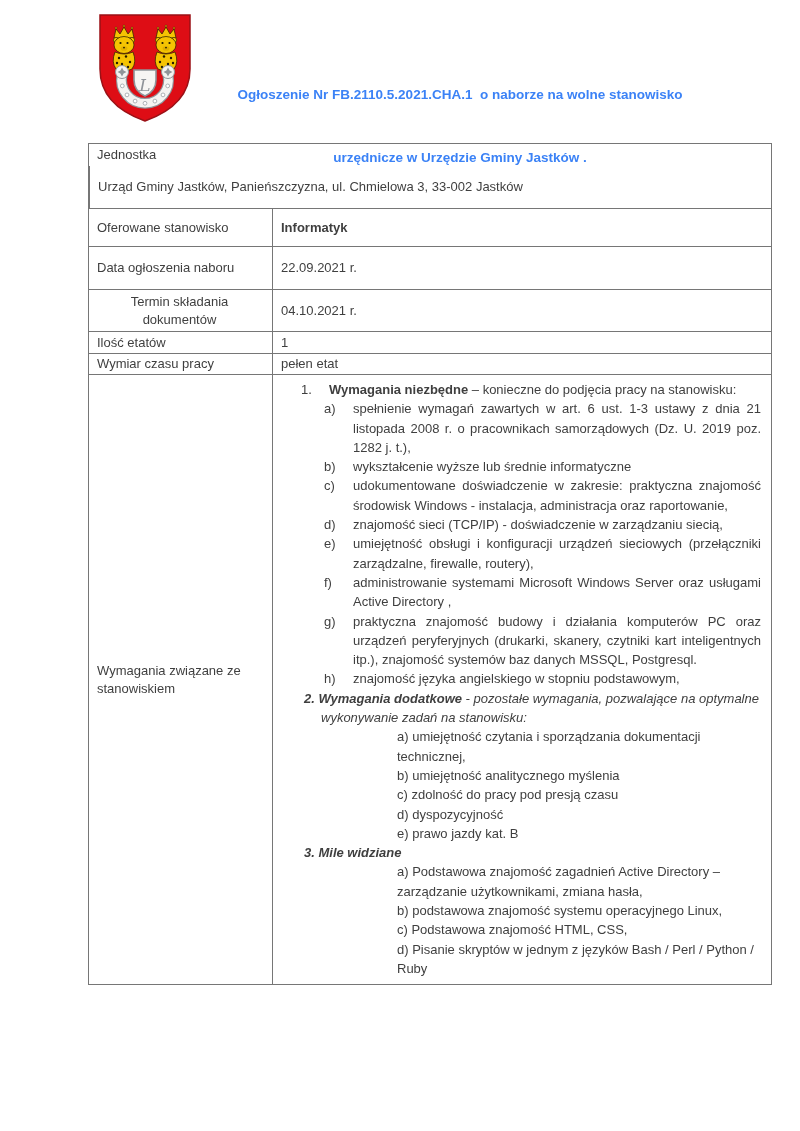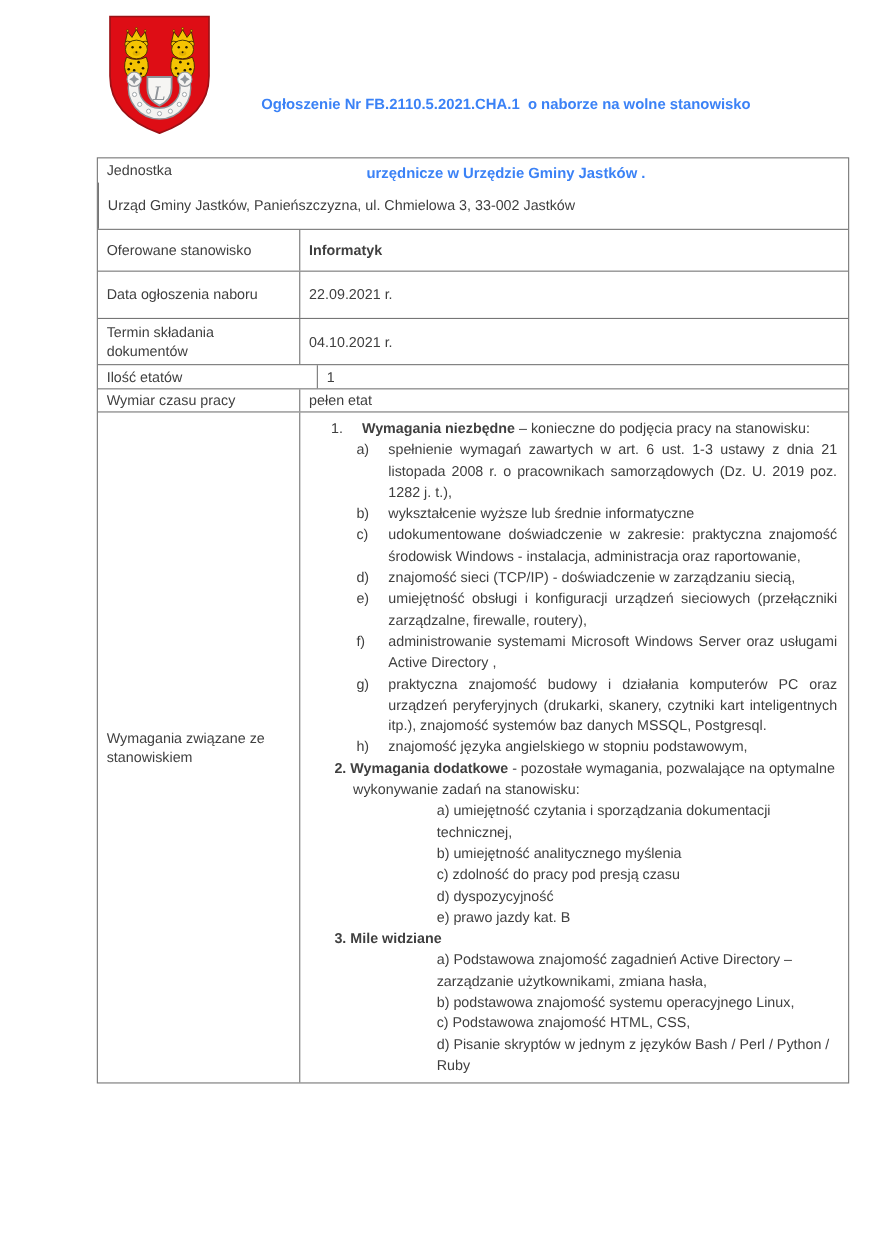--- a/index.html
+++ b/index.html
@@ -27,32 +27,32 @@
     width:183px;flex:none;box-sizing:border-box;
     padding:2px 10px 2px 8px;display:flex;align-items:center;
     line-height:18px;
   }
   .t-value{
     flex:1;box-sizing:border-box;border-left:1px solid #767676;
     padding:2px 10px 2px 8px;display:flex;align-items:center;
     line-height:18px;
   }
   .h64{height:64px;flex-direction:column;} .h38{height:38px;} .h43{height:43px;text-align:center;}
-  .h42{height:42px;} .h22{height:22px;gap:16px;} .h21{height:21px;justify-content:space-between;}
+  .h42{height:42px;text-align:center;} .h22{height:22px;} .h21{height:21px;justify-content:space-between;}
   .bold{font-weight:bold;}
   
   .t-value.req-cell{display:block;padding:5px 10px 6px 8px;}
   .req-cell{font-size:13px;line-height:19.3px;}
   .req-h1{display:flex;margin-left:20px;}
   .rnum{width:28px;flex:none;}
   .rtxt{flex:1;text-align:justify;}
   .req-item{display:flex;margin-left:43px;}
   .rm{width:29px;flex:none;}
   .rt{flex:1;text-align:justify;}
-  .req-h23{margin-left:23px;padding-left:17px;text-indent:-17px;}
+  .req-h23{margin-left:23px;padding-left:17px;text-indent:-17px;font-style:italic;}
   .req-plain{margin-left:116px;}
   strong{font-weight:bold;}
 </style>
 </head>
 <body>
 
 <div class="crest">
   <svg viewBox="0 0 100 112" width="102" height="112">
     <defs>
       <g id="lion">

